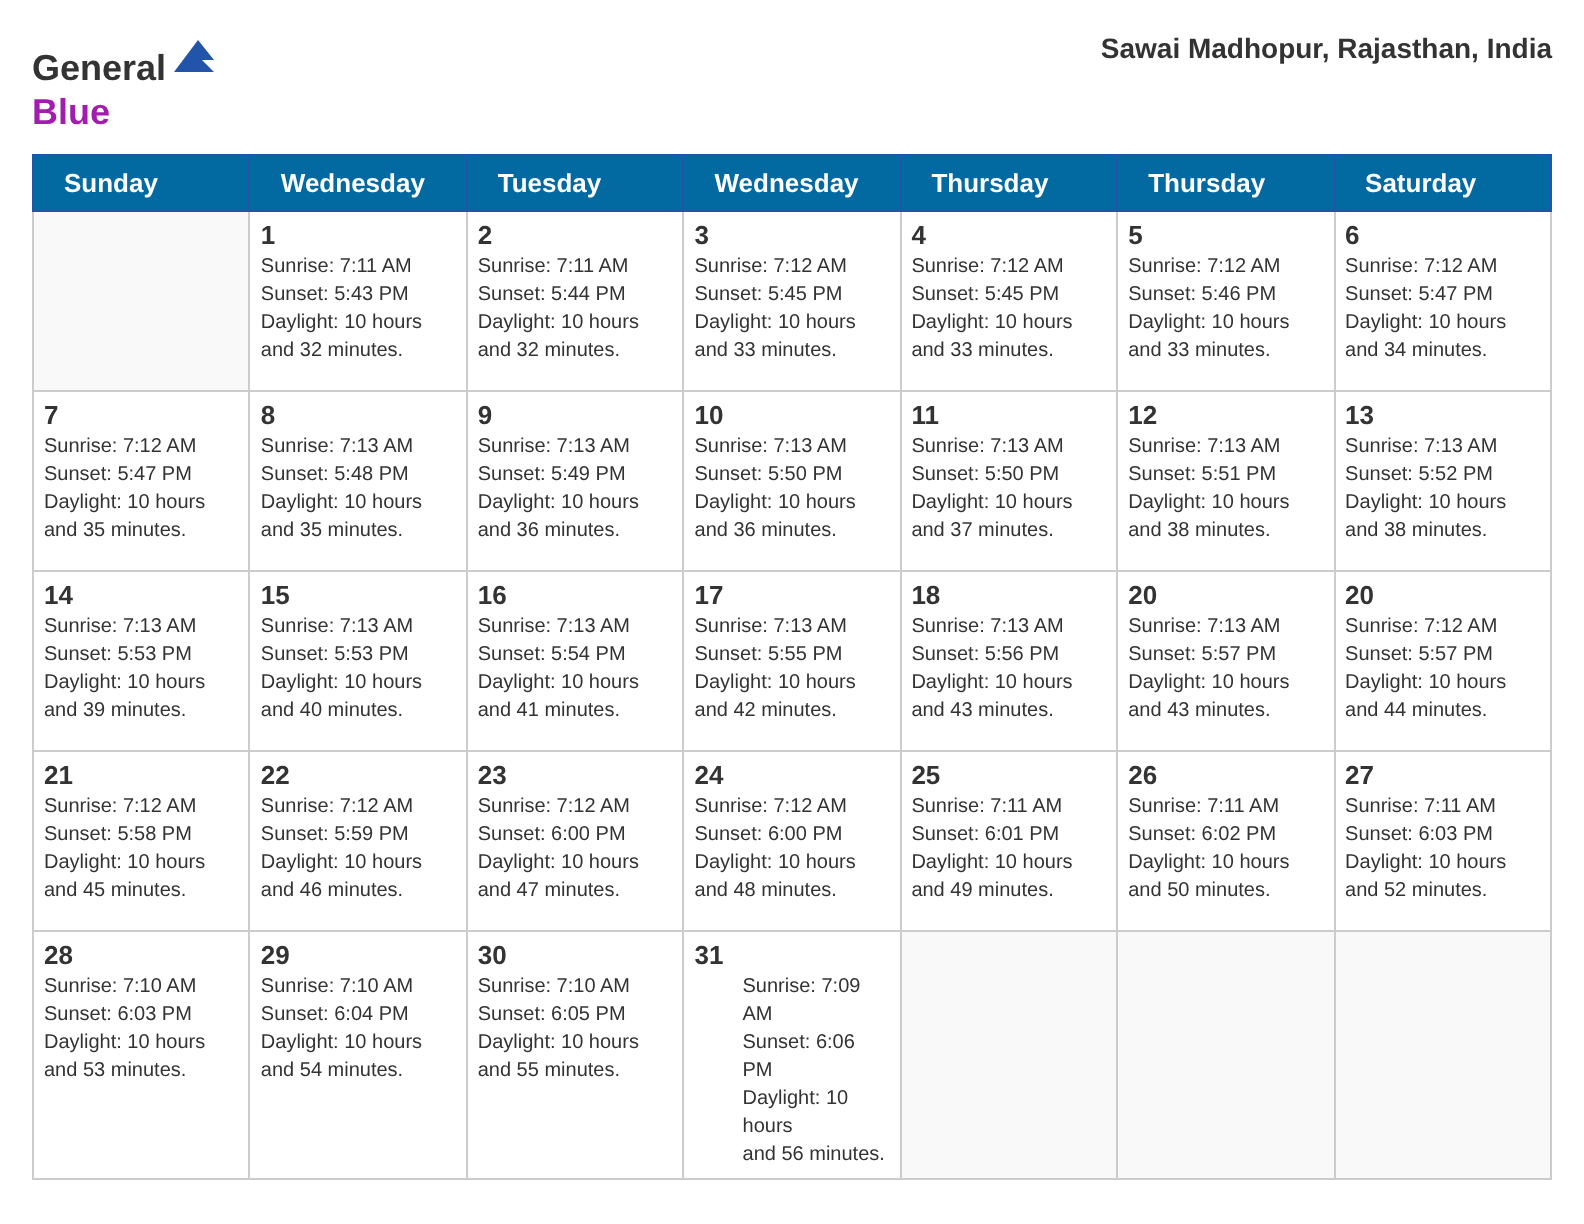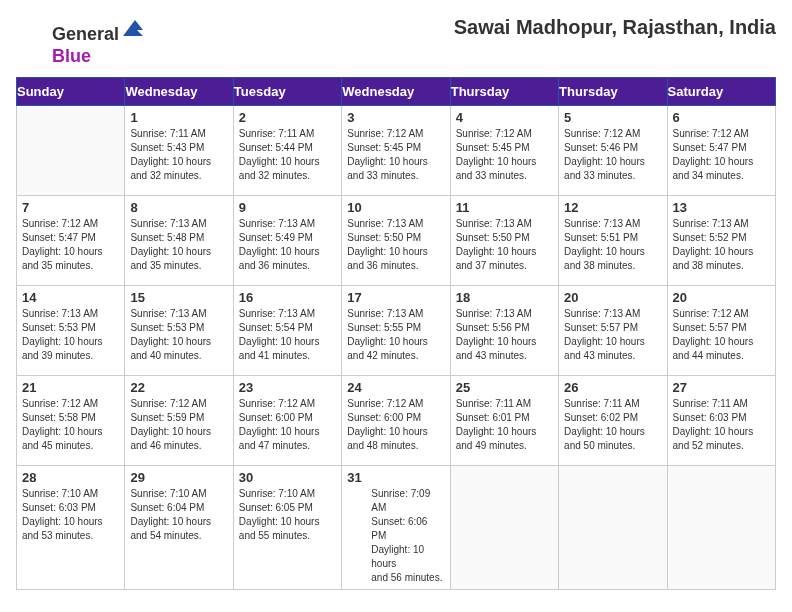--- a/index.html
+++ b/index.html
@@ -12,21 +12,20 @@
     }
     .header {
       display: flex;
       justify-content: space-between;
       align-items: flex-start;
       margin-bottom: 10px;
     }
     .logo {
       display: flex;
       align-items: center;
-      margin-left: 36px;
     }
     .logo-text {
       font-size: 18px;
       font-weight: bold;
       line-height: 1.2;
     }
     .logo-general { color: #333; }
     .logo-blue { color: #a21caf; }
     .logo-icon {
       width: 24px;
@@ -35,33 +34,33 @@
     }
     .title-block {
       text-align: right;
     }
     .calendar-title {
       font-size: 36px;
       font-weight: bold;
       color: #333;
     }
     .calendar-subtitle {
-      font-size: 20px;
+      font-size: 14px;
       color: #333;
       font-weight: bold;
     }
     table {
       width: 100%;
       border-collapse: collapse;
       table-layout: fixed;
     }
     th {
-      background-color: #4c1d95;
+      background-color: #0369a1;
       color: #fff;
-      padding: 6px 0;
+      padding: 6px 15px;
       font-size: 13px;
       text-align: left;
       border: 1px solid #2255aa;
     }
     td {
       border: 1px solid #ccc;
       vertical-align: top;
       padding: 4px 5px;
       font-size: 10.5px;
       color: #333;

